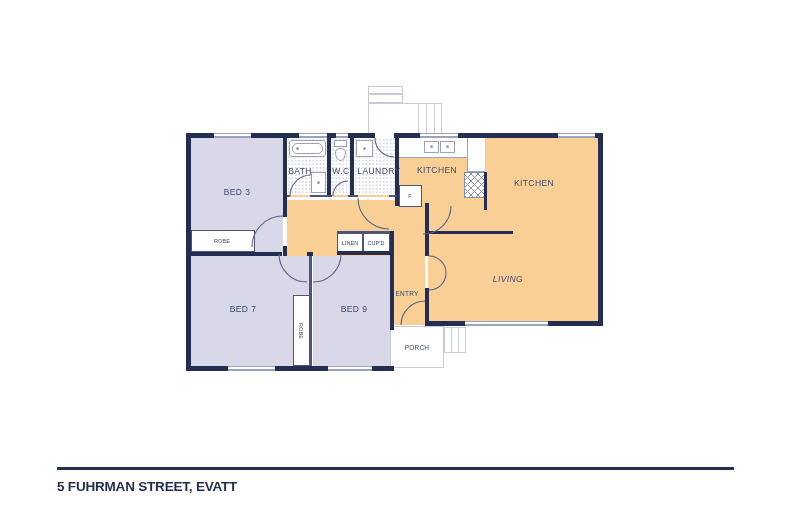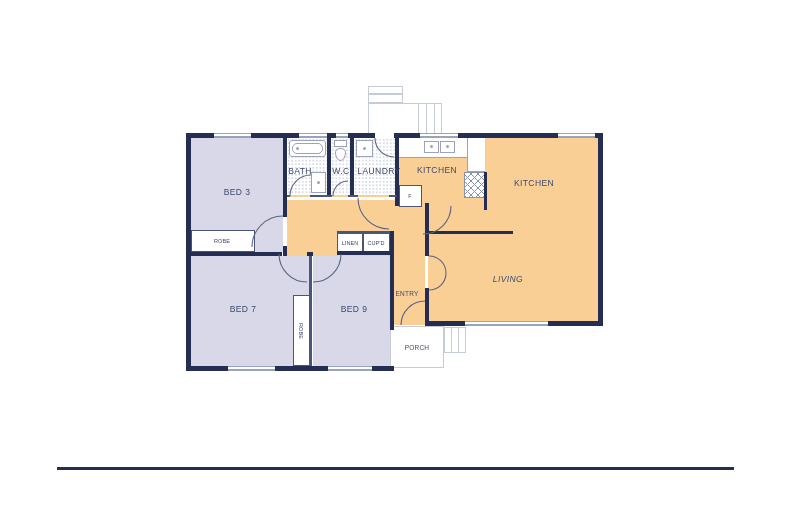--- a/index.html
+++ b/index.html
@@ -148,13 +148,14 @@
     <div class="lbl small" style="left:407px;top:293px;">ENTRY</div>
     <div class="lbl small" style="left:417px;top:347px;">PORCH</div>
     <div class="lbl tiny" style="left:222px;top:241px;">ROBE</div>
     <div class="lbl tiny vert" style="left:301px;top:331px;">ROBE</div>
     <div class="lbl tiny" style="left:350px;top:243px;">LINEN</div>
     <div class="lbl tiny" style="left:376px;top:243px;">CUP'D</div>
     <div class="lbl tiny" style="left:410px;top:196px;">F</div>
   </div>
 
   <div id="address-rule"></div>
+  <div id="address-text">5 FUHRMAN STREET, EVATT</div>
 </div>
 
 </body></html>

